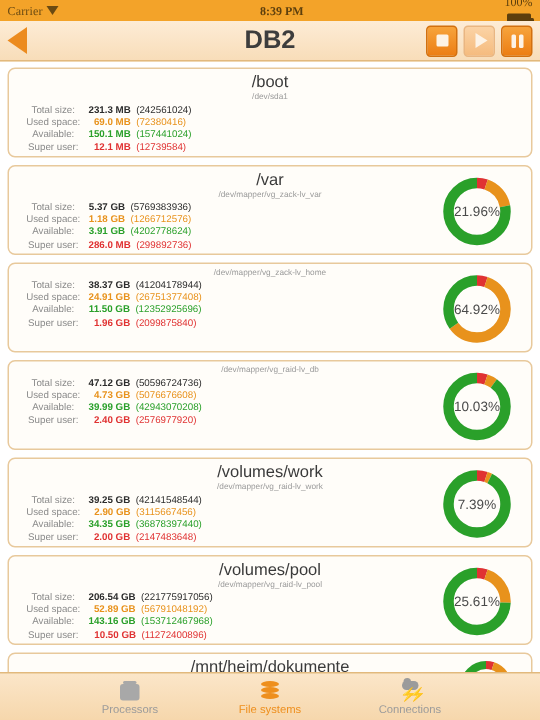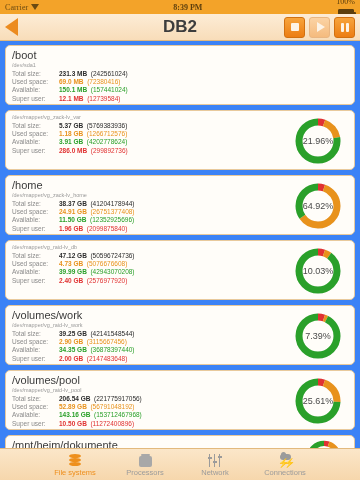--- a/index.html
+++ b/index.html
@@ -92,21 +92,22 @@
     margin-left:2px;
   }
   .ico-pause { display:flex; gap:2px; }
   .ico-pause span { width:3px; height:9px; background:#fdf3e6; border-radius:1px; }
 
   
   .content {
     flex: 1 1 auto;
     overflow: hidden;
     padding: 4px 5px 0 5px;
-    background: #3b82f6;
+    background: #ffffff;
+    text-align: center;
   }
 
   .card {
     background: #fffdf9;
     border: 1px solid #e8c99c;
     border-radius: 5px;
     margin-bottom: 5px;
     height: 60px;
     position: relative;
     box-sizing: border-box;
@@ -268,20 +269,21 @@
       <td class="val v-avail">150.1 MB&nbsp;&nbsp;<span class="bytes">(157441024)</span></td>
     </tr>
             <tr>
       <td class="lbl">Super user:</td>
       <td class="val v-super">12.1 MB&nbsp;&nbsp;<span class="bytes">(12739584)</span></td>
     </tr>
           </tbody>
         </table>
       </div>
       <div class="card">
+        <div class="mount">/var</div>
      <div class="device">/dev/mapper/vg_zack-lv_var</div>
      <table class="rows">
           <tbody>
             <tr>
       <td class="lbl">Total size:</td>
       <td class="val v-total">5.37 GB&nbsp;&nbsp;<span class="bytes">(5769383936)</span></td>
     </tr>
             <tr>
       <td class="lbl">Used space:</td>
       <td class="val v-used">1.18 GB&nbsp;&nbsp;<span class="bytes">(1266712576)</span></td>
@@ -300,21 +302,20 @@
        <svg viewBox="0 0 52 52">
             <circle cx="26" cy="26" r="19" fill="none" stroke="#f0f0f0" stroke-width="7"></circle>
             <circle cx="26" cy="26" r="19" fill="none" stroke="#e03232" stroke-width="7" stroke-dasharray="6.2077870834934314 113.1727337529187" stroke-dashoffset="0" transform="rotate(-90 26 26)"></circle>
             <circle cx="26" cy="26" r="19" fill="none" stroke="#e8921c" stroke-width="7" stroke-dasharray="20.008175292182674 99.37234554422946" stroke-dashoffset="-6.2077870834934314" transform="rotate(-90 26 26)"></circle>
             <circle cx="26" cy="26" r="19" fill="none" stroke="#2aa02a" stroke-width="7" stroke-dasharray="93.16455846073603 26.2159623756761" stroke-dashoffset="-26.215962375676106" transform="rotate(-90 26 26)"></circle>
           </svg>
        <div class="pct">21.96%</div>
      </div>
       </div>
       <div class="card">
-        <div class="mount">/home</div>
      <div class="device">/dev/mapper/vg_zack-lv_home</div>
      <table class="rows">
           <tbody>
             <tr>
       <td class="lbl">Total size:</td>
       <td class="val v-total">38.37 GB&nbsp;&nbsp;<span class="bytes">(41204178944)</span></td>
     </tr>
             <tr>
       <td class="lbl">Used space:</td>
       <td class="val v-used">24.91 GB&nbsp;&nbsp;<span class="bytes">(26751377408)</span></td>
@@ -446,51 +447,38 @@
             <circle cx="26" cy="26" r="19" fill="none" stroke="#e03232" stroke-width="7" stroke-dasharray="6.088406562657018 113.29211427375512" stroke-dashoffset="0" transform="rotate(-90 26 26)"></circle>
             <circle cx="26" cy="26" r="19" fill="none" stroke="#e8921c" stroke-width="7" stroke-dasharray="31.516457500812802 87.86406333559933" stroke-dashoffset="-6.088406562657018" transform="rotate(-90 26 26)"></circle>
             <circle cx="26" cy="26" r="19" fill="none" stroke="#2aa02a" stroke-width="7" stroke-dasharray="81.77565677294231 37.60486406346982" stroke-dashoffset="-37.60486406346982" transform="rotate(-90 26 26)"></circle>
           </svg>
        <div class="pct">31.50%</div>
      </div>
       </div>
     </div>
 
   <div class="tabbar" id="tabbar">
+      <div class="tab">
+        <span class="tab-icon">
+          <span class="cpu-glyph"></span>
+        </span>
+                 <span class="tab-label">Processors</span>
+      </div>
       <div class="tab active">
         <span class="tab-icon">
           <span class="db-glyph">
             <i></i>
             <i></i>
             <i></i>
           </span>
         </span>
                  <span class="tab-label">File systems</span>
       </div>
       <div class="tab">
         <span class="tab-icon">
-          <span class="cpu-glyph"></span>
-        </span>
-                 <span class="tab-label">Processors</span>
-      </div>
-      <div class="tab">
-        <span class="tab-icon">
-          <span class="net-glyph">
-            <b></b>
-            <b></b>
-            <b></b>
-            <b></b>
-            <b></b>
-            <b></b>
-          </span>
-        </span>
-                 <span class="tab-label">Network</span>
-      </div>
-      <div class="tab">
-        <span class="tab-icon">
           <span class="conn-glyph">
             <span class="cloud"></span>
             <span class="bolt b1">⚡</span>
             <span class="bolt b2">⚡</span>
           </span>
         </span>
                  <span class="tab-label">Connections</span>
       </div>
     </div>
 

